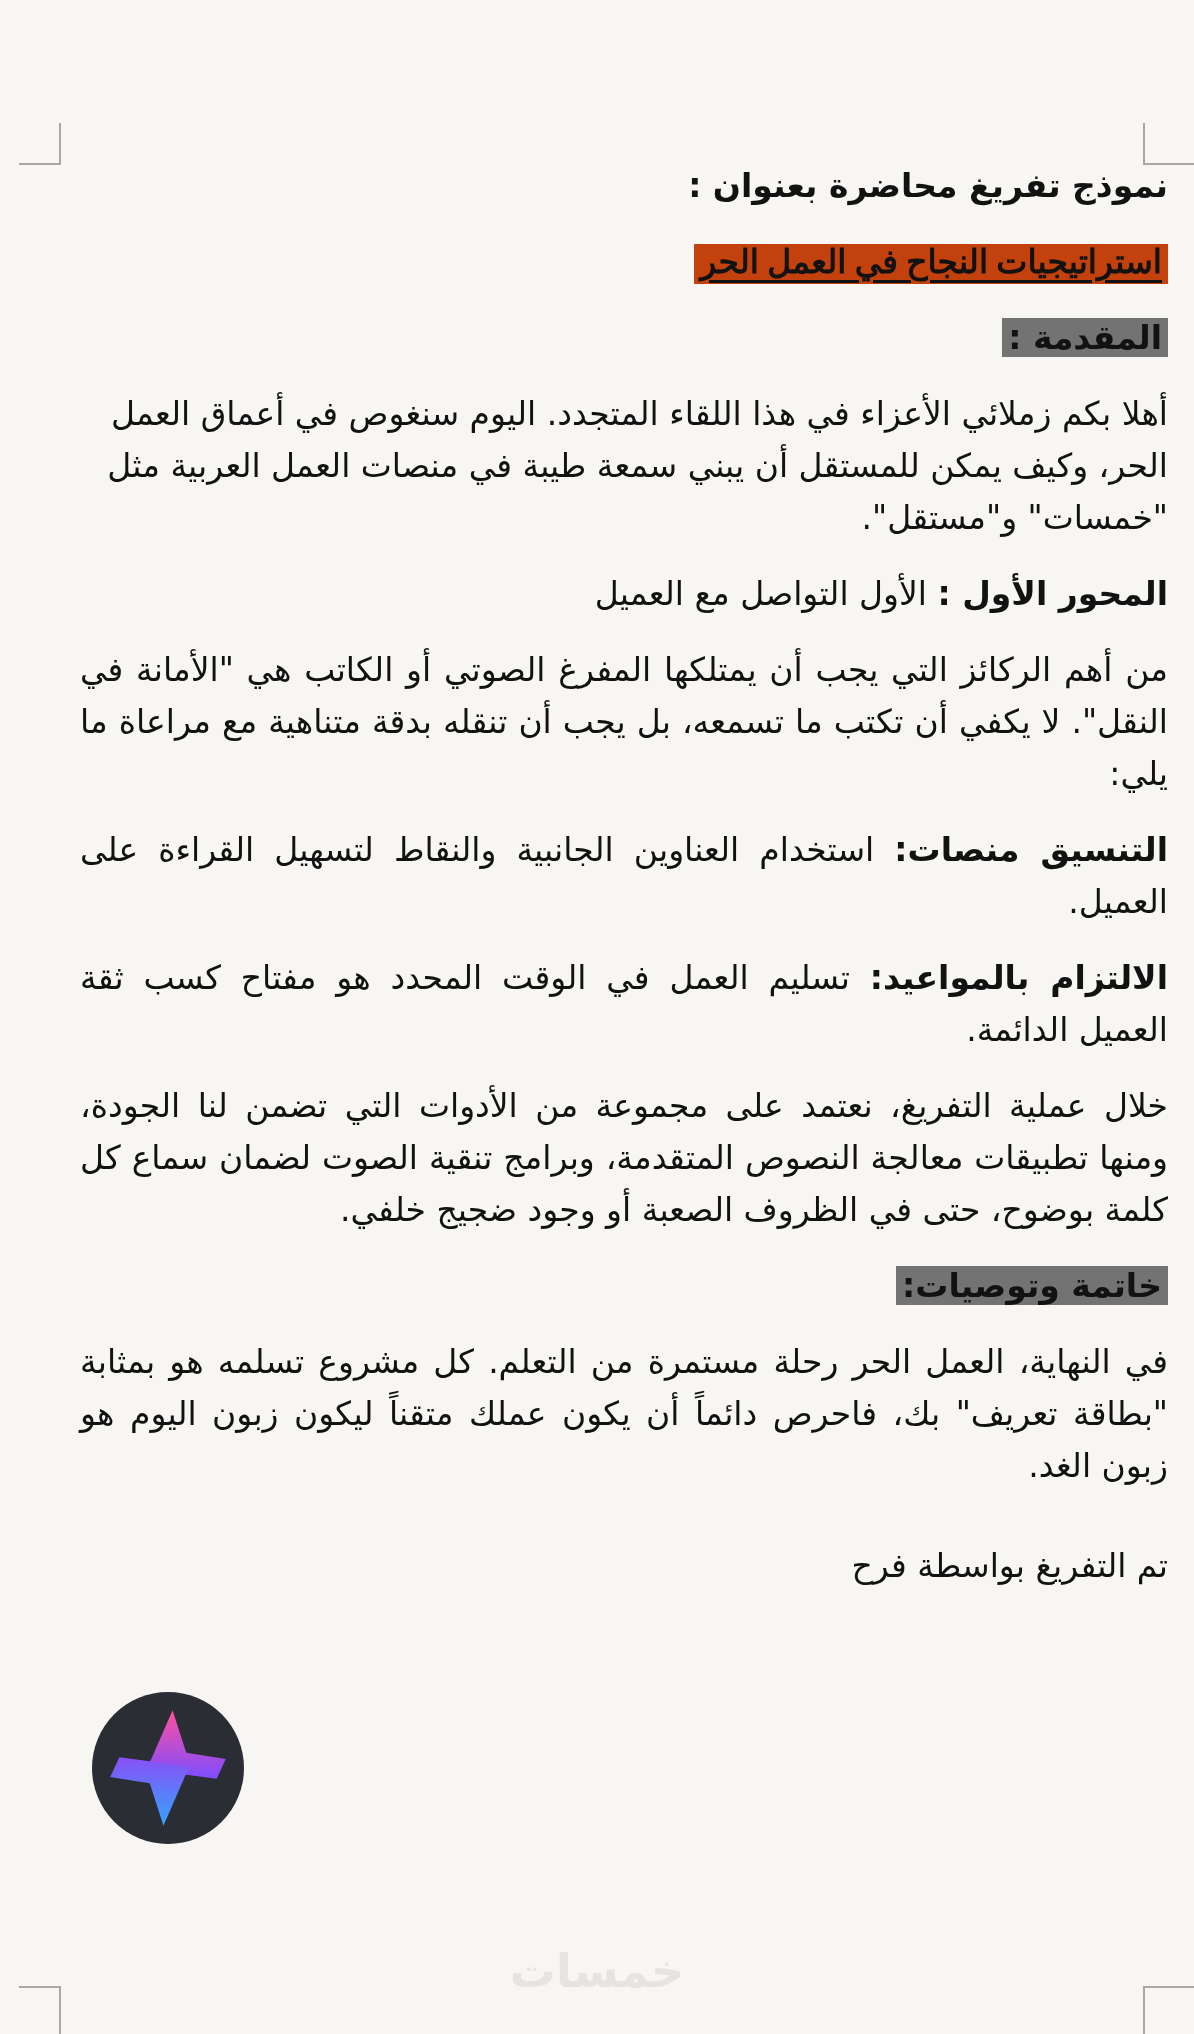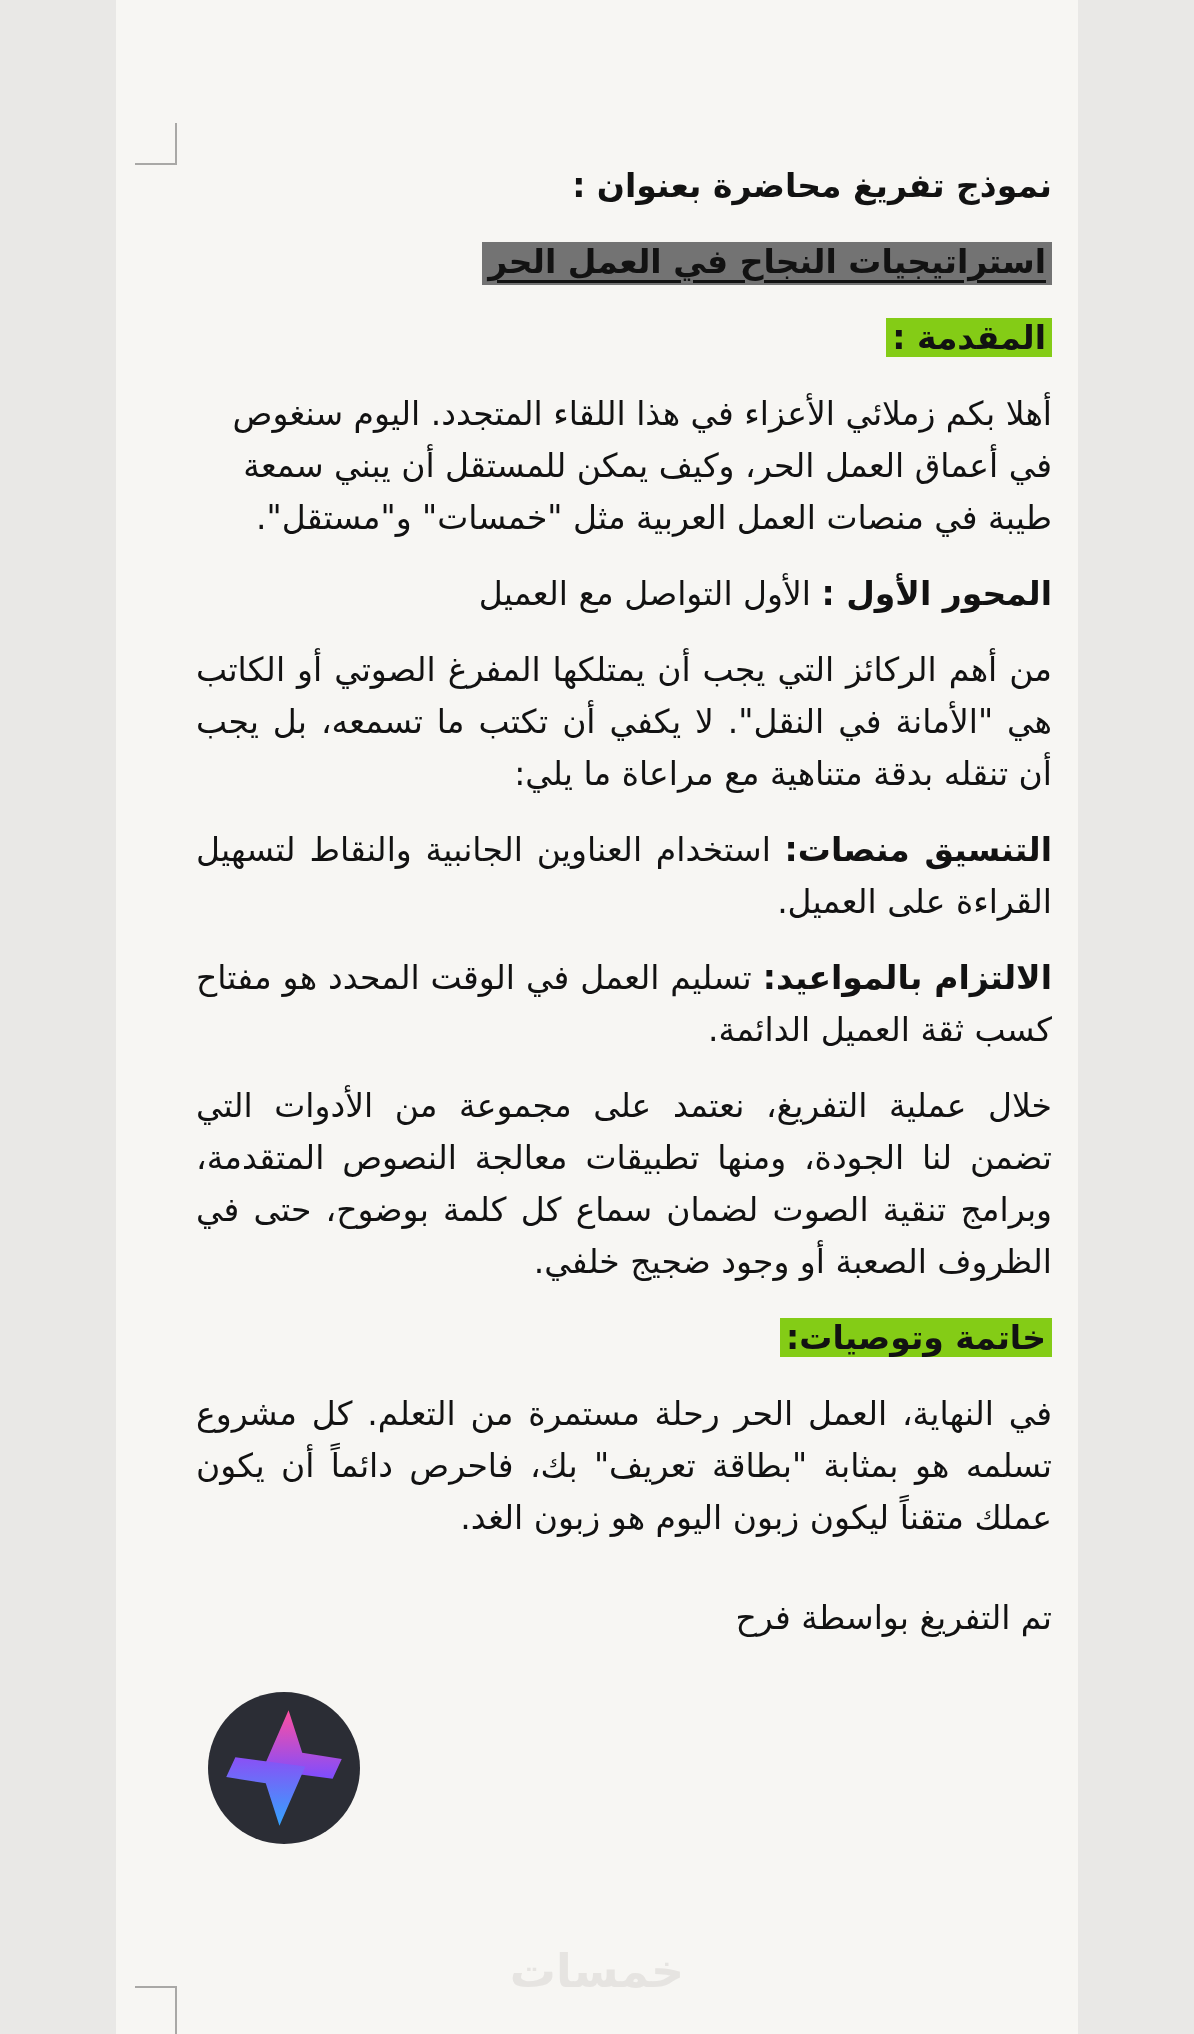--- a/index.html
+++ b/index.html
@@ -1,46 +1,47 @@
 <!DOCTYPE html>
 <html lang="ar" dir="rtl"><head>
 <meta charset="utf-8">
 <style>
   html,body{margin:0;padding:0;background:#e9e8e6;}
   .page{
     position:relative;
-    width:962px;height:2034px;
+    width:1194px;height:2034px;
     margin:0 auto;
     background:#f7f6f3;
     overflow:hidden;
     direction:rtl;
     font-family:"DejaVu Sans",sans-serif;
     color:#121212;
   }
   
   .mark{position:absolute;border:0 solid #a9a8a6;}
   .mark-tl{left:19px;top:123px;width:40px;height:40px;border-left-width:0;border-right-width:2px;border-bottom-width:2px;}
   .mark-tr{left:1143px;top:123px;width:50px;height:40px;border-left-width:2px;border-bottom-width:2px;}
   .mark-bl{left:19px;top:1986px;width:40px;height:48px;border-right-width:2px;border-top-width:2px;}
   .mark-br{left:1143px;top:1986px;width:50px;height:48px;border-left-width:2px;border-top-width:2px;}
   
   .content{position:absolute;top:160px;right:26px;left:80px;}
   .block{font-size:33px;line-height:52px;margin:0 0 24px 0;text-align:right;}
   .para{text-align:justify;}
   .para-center{text-align:right;}
   b,.bold{font-weight:bold;}
   .heading{font-weight:bold;}
-  .hl{background:#84cc16;padding:0 6px;}
+  .hl{background:#737373;padding:0 6px;}
   .title-hl{
-    background:#737373;
+    background:#c2410c;
     font-weight:bold;
     text-decoration:underline;
     text-decoration-thickness:3px;
     text-underline-offset:7px;
     padding:0 6px 4px 6px;
+    font-family:Liberation Serif, serif;
   }
   .footer-note{margin-top:48px;text-align:right;font-size:33px;line-height:52px;}
   
   .logo{position:absolute;left:92px;top:1692px;width:152px;height:152px;}
   .logo svg{display:block;width:100%;height:100%;}
   
   .watermark{
     position:absolute;left:0;right:0;top:1944px;
     text-align:center;
     font-size:46px;font-weight:bold;

